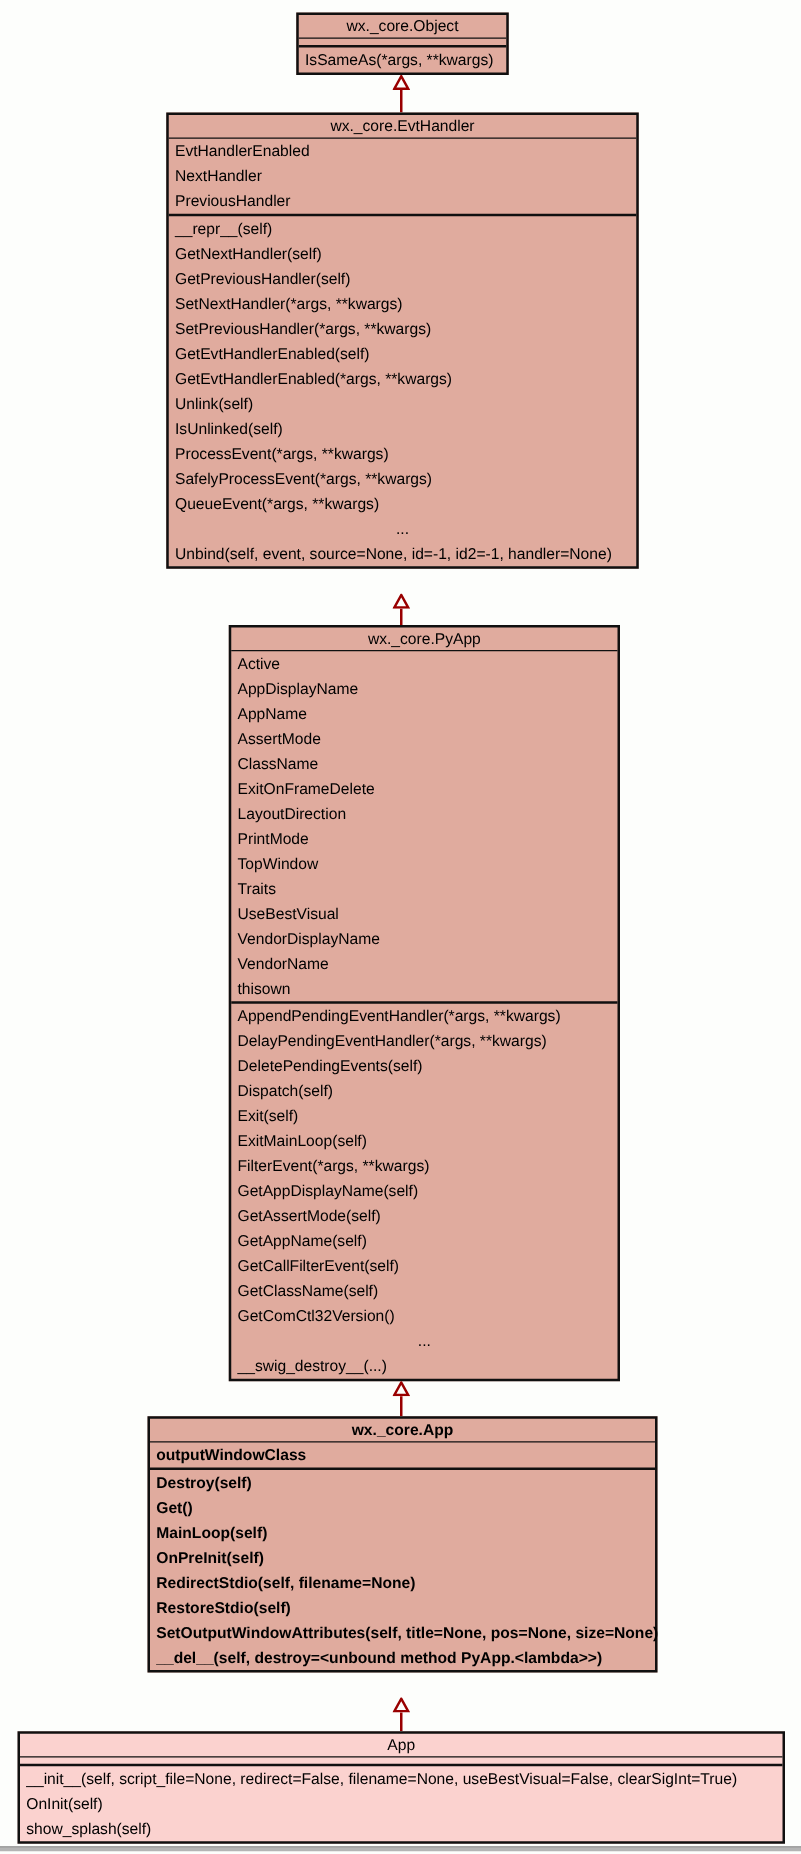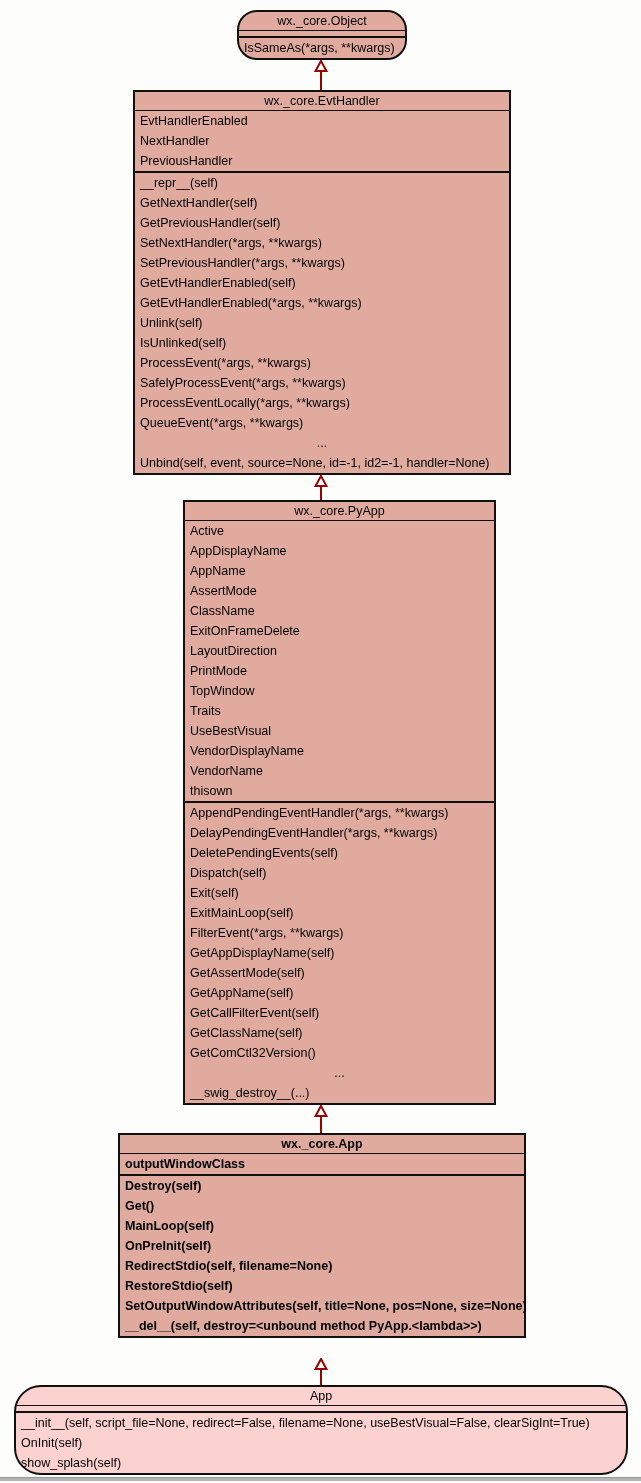--- a/index.html
+++ b/index.html
@@ -55,21 +55,21 @@
     left: 0; top: 1477;
     top: 1477px;
     width: 641px; height: 3px;
     background: #b4b4b4;
     border-top: 1px solid #989898;
   }
 </style>
 </head>
 <body>
 
-<div class="class-box" style="left:237px; top:10px; width:170px;border-radius:20px;">
+<div class="class-box" style="left:237px; top:10px; width:170px;">
   <div class="class-title">wx._core.Object</div>
   <div class="attrs">
     
   </div>
   <div class="methods">
 
   <div class="row">IsSameAs(*args, **kwargs)</div>
     </div>
 </div>
 
@@ -94,21 +94,20 @@
       <div class="row">GetNextHandler(self)</div>
       <div class="row">GetPreviousHandler(self)</div>
       <div class="row">SetNextHandler(*args, **kwargs)</div>
       <div class="row">SetPreviousHandler(*args, **kwargs)</div>
       <div class="row">GetEvtHandlerEnabled(self)</div>
       <div class="row">GetEvtHandlerEnabled(*args, **kwargs)</div>
       <div class="row">Unlink(self)</div>
       <div class="row">IsUnlinked(self)</div>
       <div class="row">ProcessEvent(*args, **kwargs)</div>
       <div class="row">SafelyProcessEvent(*args, **kwargs)</div>
-      <div class="row">ProcessEventLocally(*args, **kwargs)</div>
       <div class="row">QueueEvent(*args, **kwargs)</div>
       <div class="row center">...</div>
       <div class="row">Unbind(self, event, source=None, id=-1, id2=-1, handler=None)</div>
     </div>
 </div>
 
 <div class="arrow" style="left:314px; top:475px; height:25px;">
   <svg width="14" height="12">
     <polygon points="7,1 1.5,11 12.5,11" fill="#fdfefc" stroke="#990000" stroke-width="2"></polygon>
   </svg>
@@ -180,21 +179,21 @@
     </div>
 </div>
 
 <div class="arrow" style="left:314px; top:1358px; height:27px;">
   <svg width="14" height="12">
     <polygon points="7,1 1.5,11 12.5,11" fill="#fdfefc" stroke="#990000" stroke-width="2"></polygon>
   </svg>
   <div class="shaft"></div>
 </div>
 
-<div class="class-box light" style="left:14px; top:1385px; width:614px;border-radius:27px;">
+<div class="class-box light" style="left:14px; top:1385px; width:614px;">
   <div class="class-title">App</div>
   <div class="attrs">
     
   </div>
   <div class="methods">
 
   <div class="row">__init__(self, script_file=None, redirect=False, filename=None, useBestVisual=False, clearSigInt=True)</div>
       <div class="row">OnInit(self)</div>
       <div class="row">show_splash(self)</div>
     </div>

